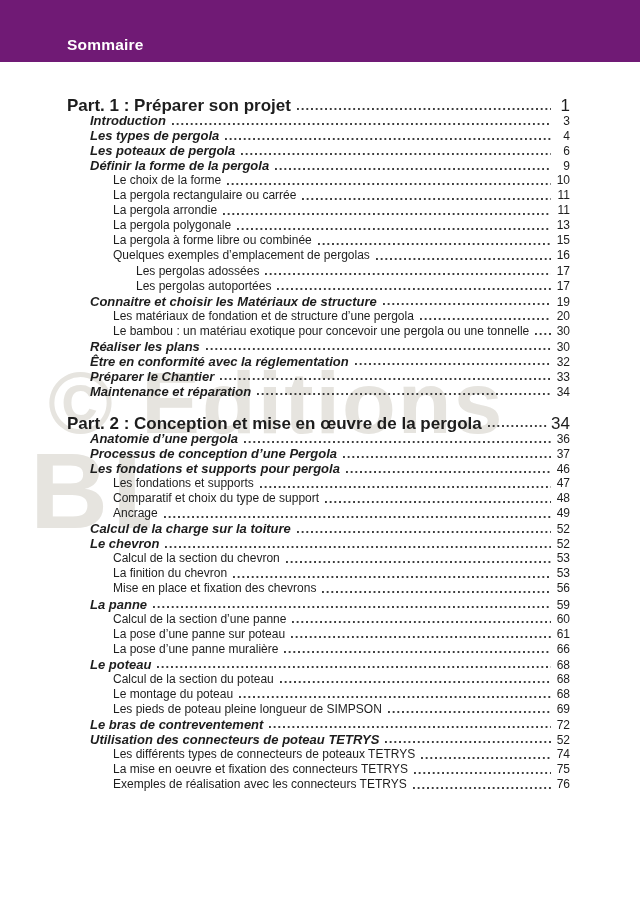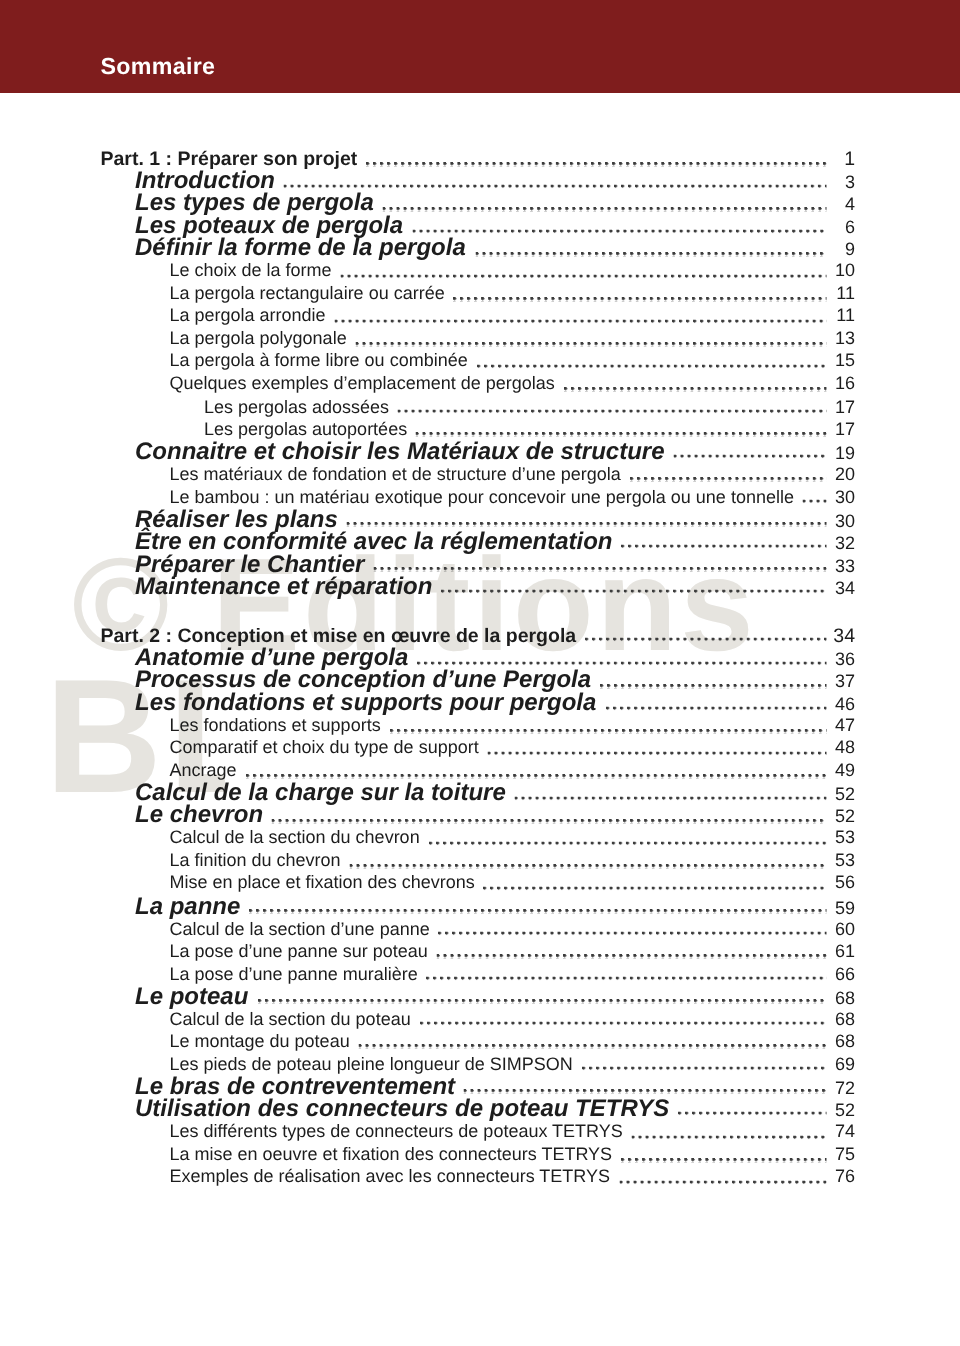--- a/index.html
+++ b/index.html
@@ -90,40 +90,40 @@
     background-size: 4.7px 3px;
     background-repeat: repeat-x;
     background-position: left calc(100% - 2.5px);
   }
   .row .pg {
     flex: 0 0 auto;
     min-width: 16px;
     text-align: right;
   }
   
-  .lvl1 { font-weight: 700; font-size: 13px; justify-content: space-between; }
+  .lvl1 { font-weight: 700; font-size: 17px; justify-content: space-between; }
   .lvl1 .pg { font-weight: 400; }
   .lvl2 { padding-left: 23px; }
-  .lvl2 .lbl { font-weight: 700; font-style: italic; font-size: 16px; }
+  .lvl2 .lbl { font-weight: 700; font-style: italic; font-size: 13px; }
   .lvl3 { padding-left: 46px; }
   .lvl4 { padding-left: 69px; }
   
   .lvl1:not(:first-child) { margin-top: 17px; }
 </style>
 </head>
 <body>
 
 <div class="page">
 
   <div class="watermark" style="color: rgb(230, 228, 223);">
     <div class="wm1">© Editions</div>
     <div class="wm2">BLB</div>
   </div>
 
-  <div class="header" style="background: #7f1d1d;">
+  <div class="header" style="background: #701a75;">
     <div class="title" style="color: rgb(255, 255, 255);">Sommaire</div>
   </div>
 
   <div class="toc">
       <div class="row lvl1">
     <span class="lbl">Part. 1 : Préparer son projet</span>
     <span class="dots"></span>
     <span class="pg">1</span>
   </div>
       <div class="row lvl2">

